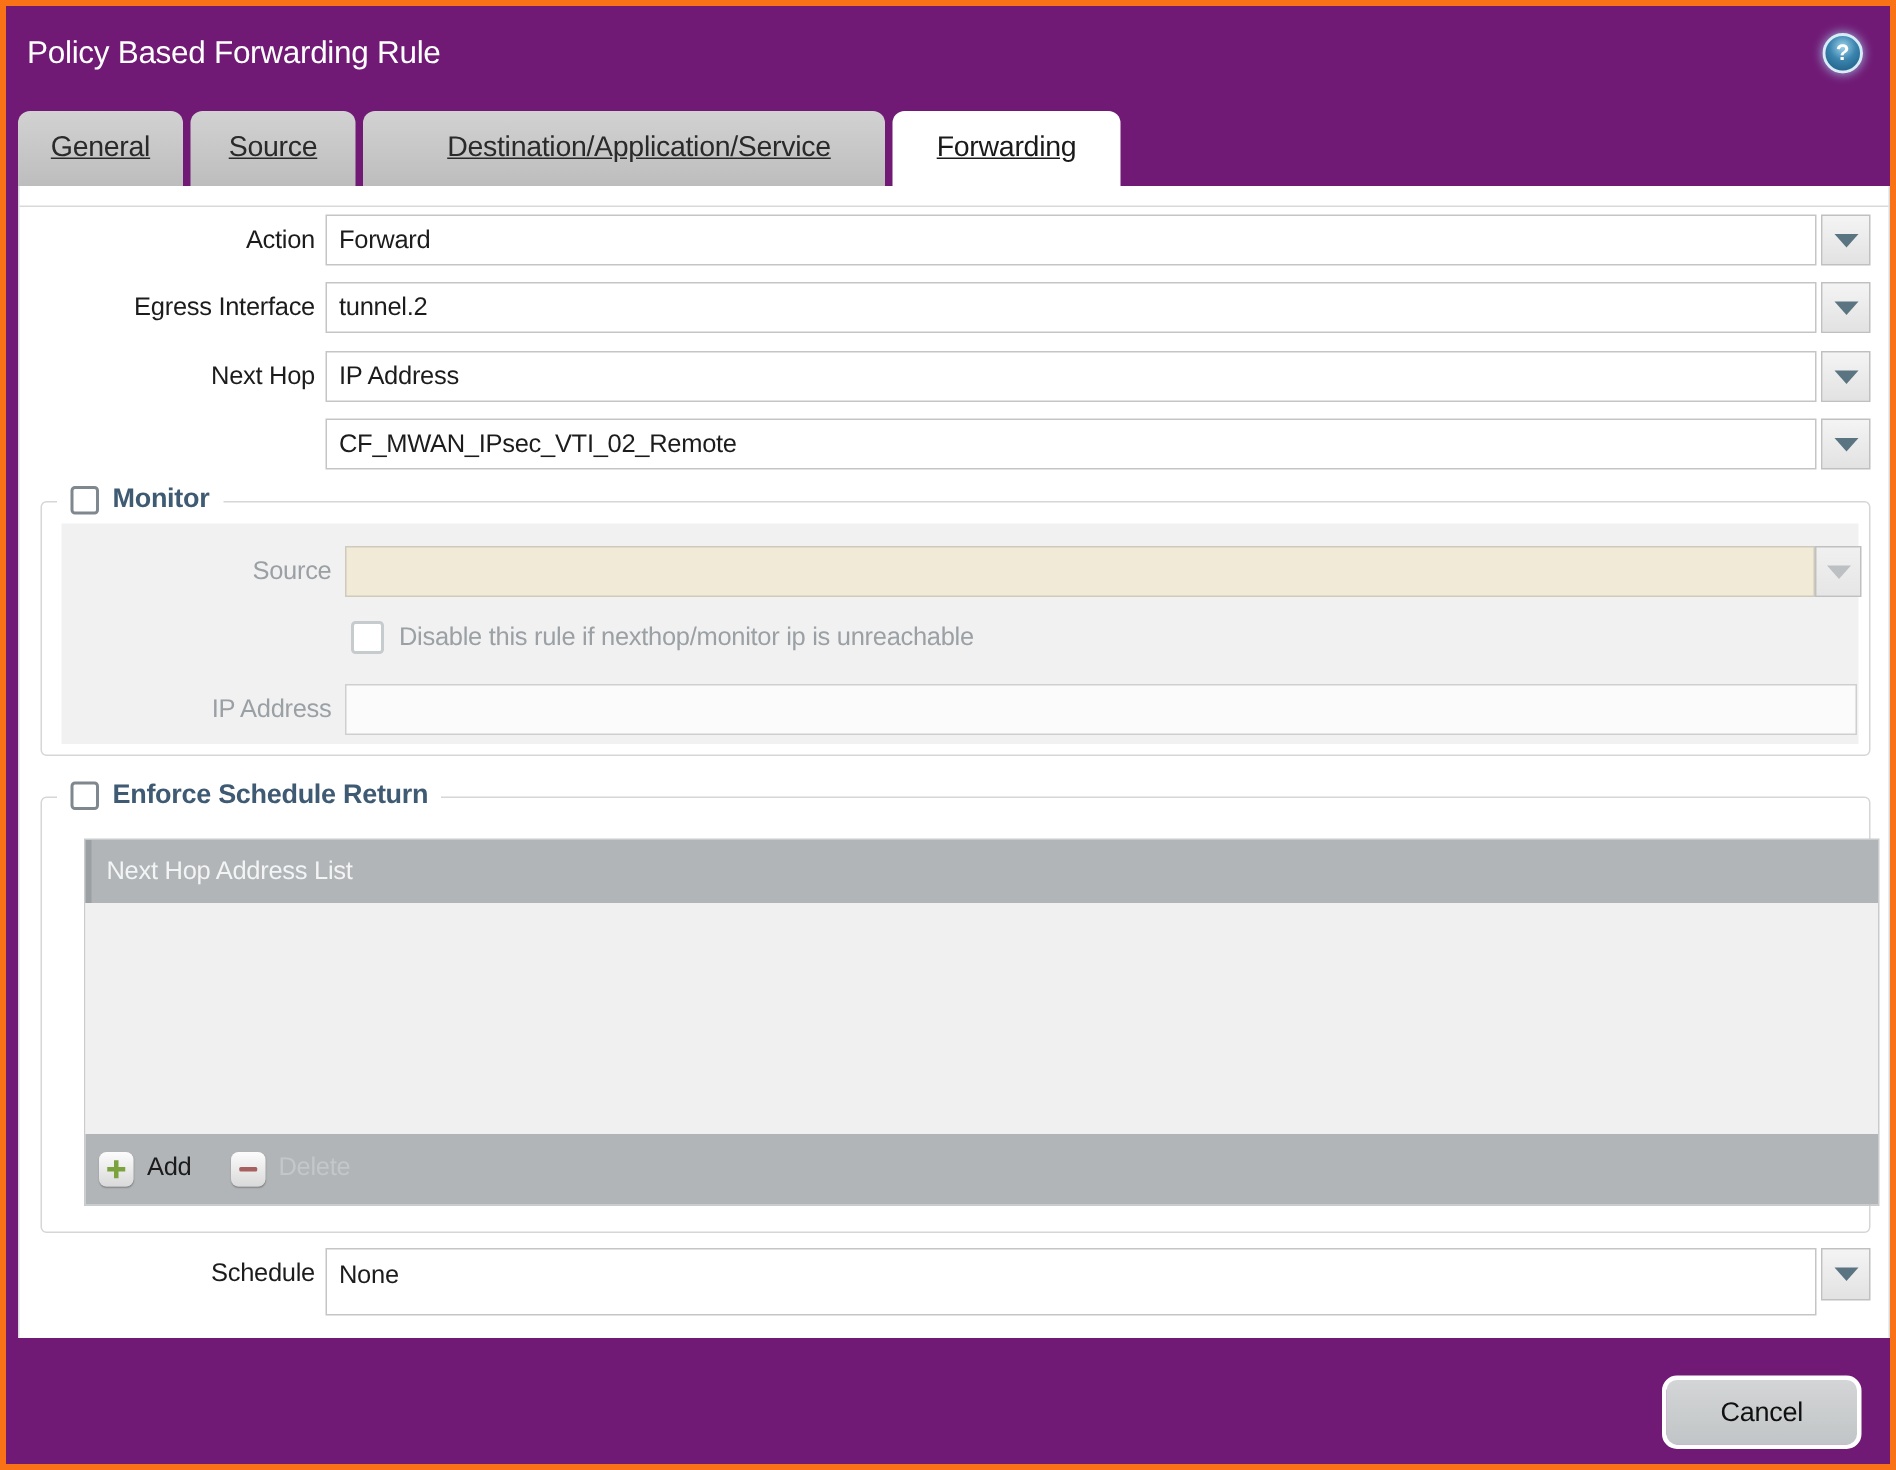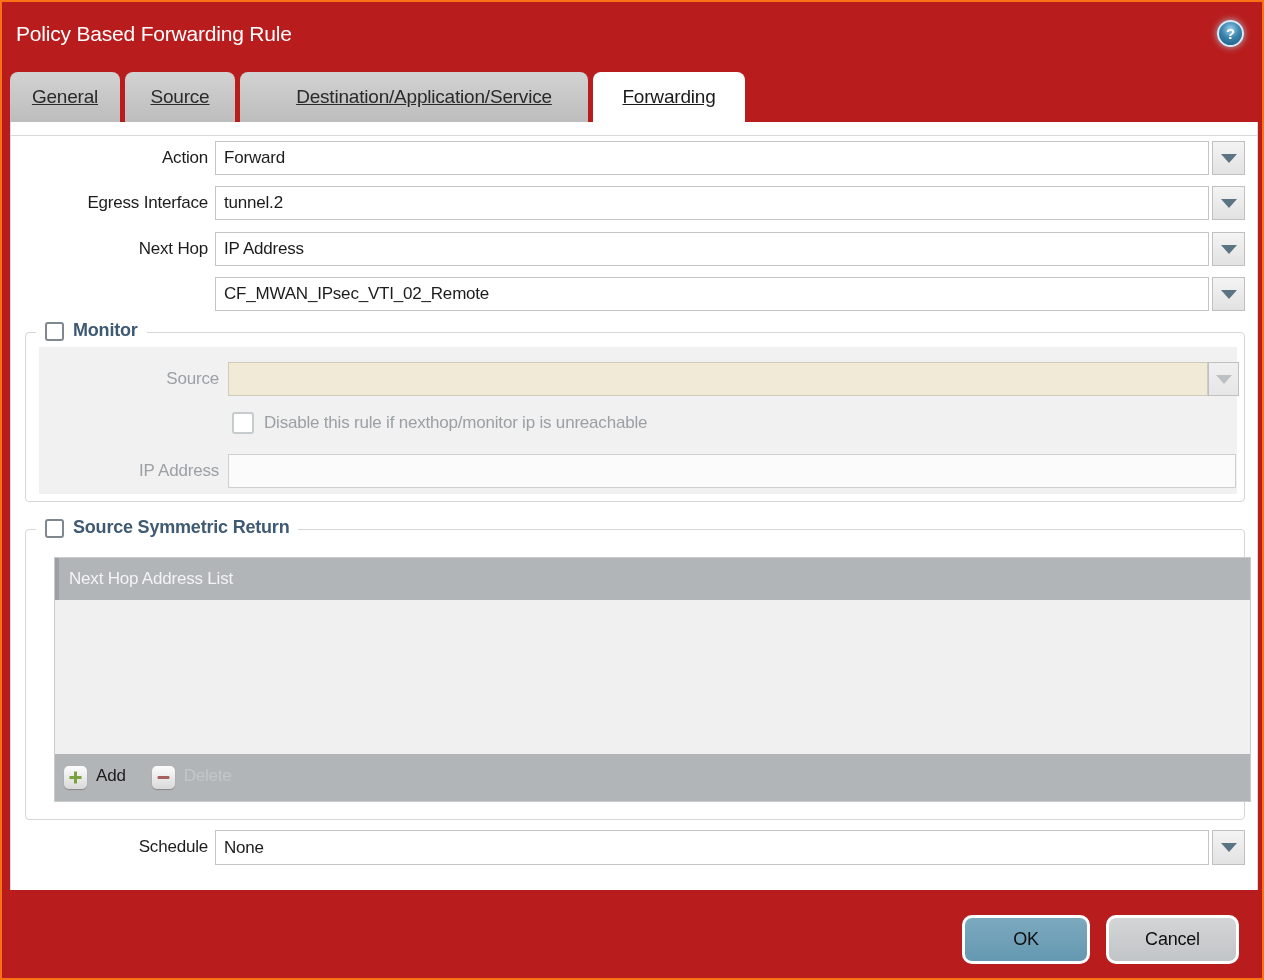--- a/index.html
+++ b/index.html
@@ -1,21 +1,21 @@
 <!DOCTYPE html>
 <html><head>
 <meta charset="utf-8">
 <style>
   * { box-sizing: border-box; margin: 0; padding: 0; }
   html,body { background:#000; }
   body { font-family: "Liberation Sans", sans-serif; }
 
   .frame {
     position: relative; width: 1264px; height: 980px;
-    background: #b91c1c; border: 2px solid #f97316; overflow: hidden;
+    background: #701a75; border: 4px solid #f97316; overflow: hidden;
   }
 
   
   .titlebar { position:absolute; left:0; top:0; width:100%; height:70px; }
   .dlg-title {
     position:absolute; left:14px; top:20px; color:#fff;
     font-size:21px; letter-spacing:-0.2px; font-weight:400;
   }
   .help {
     position:absolute; right:18px; top:18px; width:27px; height:27px;
@@ -186,21 +186,21 @@
     </div>
 
     <div class="row" style="top:332px">
       <div class="flabel dimtext" style="width:208px">IP Address</div>
       <div class="field input-disabled" style="left:217px; width:1008px"></div>
     </div>
 
     <div class="section" style="top:407px; height:291px">
       <div class="legend">
         <div class="cb"></div>
-        <span>Source Symmetric Return</span>
+        <span>Enforce Schedule Return</span>
       </div>
 
       <div class="tbl" style="top:27px">
         <div class="tbl-head">
           <span>Next Hop Address List</span>
         </div>
         <div class="tbl-body"></div>
         <div class="tbl-foot">
           <div class="tbtn">
             <span class="chip">
@@ -217,23 +217,22 @@
                 </svg>
             </span>
             <span class="tbtn-label">Delete</span>
           </div>
         </div>
       </div>
     </div>
 
     <div class="row" style="top:708px; height:35px">
       <div class="flabel">Schedule</div>
-      <div class="field" style="height:35px; line-height:33px">None</div>
+      <div class="field" style="height:45px; line-height:33px">None</div>
       <div class="ddbtn" style="height:35px">
         <span class="arrow"></span>
       </div>
     </div>
   </div>
 
-  <button class="btn btn-ok">OK</button>
   <button class="btn btn-cancel">Cancel</button>
 
 </div>
 
 </body></html>

